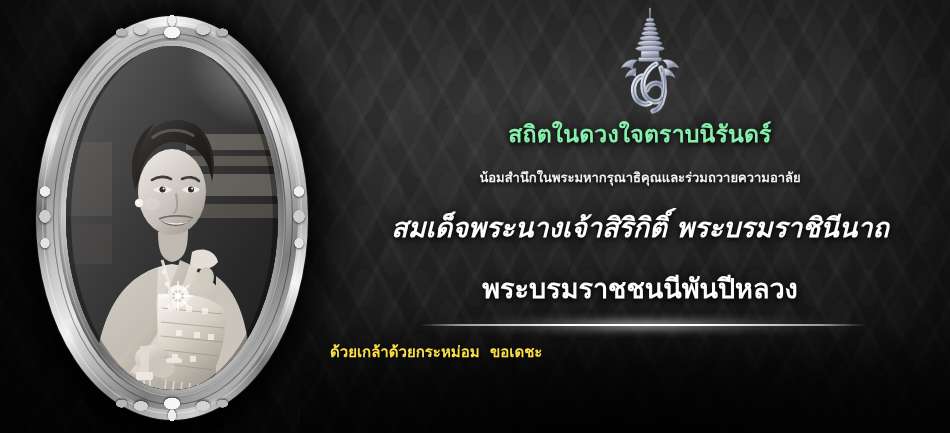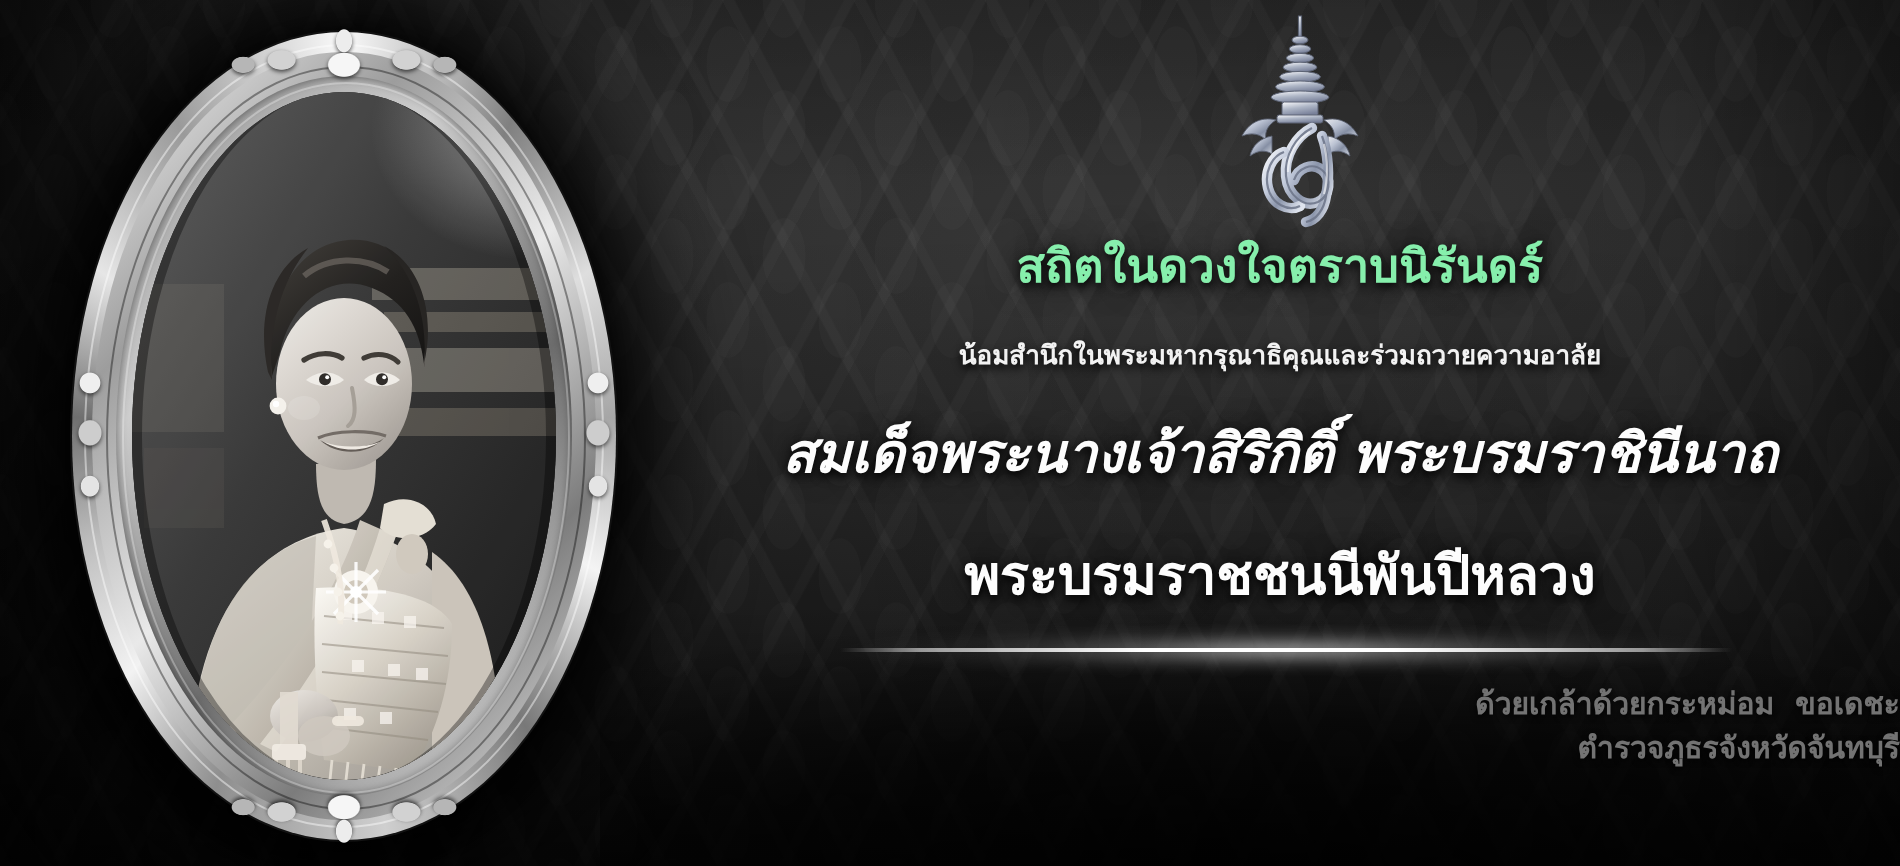--- a/index.html
+++ b/index.html
@@ -191,23 +191,23 @@
     position:absolute;left:0;right:0;top:8px;height:2px;
     background:linear-gradient(to right,
       rgba(255,255,255,0) 0%, rgba(255,255,255,.55) 9%,
       rgba(255,255,255,1) 34%, rgba(255,255,255,1) 62%,
       rgba(255,255,255,.55) 90%, rgba(255,255,255,0) 100%);
   }
 
   
   .dedication{
     position:absolute;left:330px;top:341px;width:620px;
-    text-align:right;
+    text-align:left;
     font-size:15px;font-weight:700;
-    color:#737373;
+    color:#fde047;
     line-height:1.48;
     text-shadow:0 1px 3px rgba(0,0,0,.95);
   }
   .dedication div{white-space:pre;}
 </style>
 </head>
 <body>
 
 <div class="banner">
 
@@ -453,16 +453,15 @@
     <div class="royal-2">พระบรมราชชนนีพันปีหลวง</div>
   </div>
 
   <div class="divider">
     <div class="divider-glow"></div>
     <div class="divider-core"></div>
   </div>
 
   <div class="dedication">
     <div>ด้วยเกล้าด้วยกระหม่อม  ขอเดชะ</div>
-    <div>ตำรวจภูธรจังหวัดจันทบุรี</div>
   </div>
 
 </div>
 
 </body></html>

